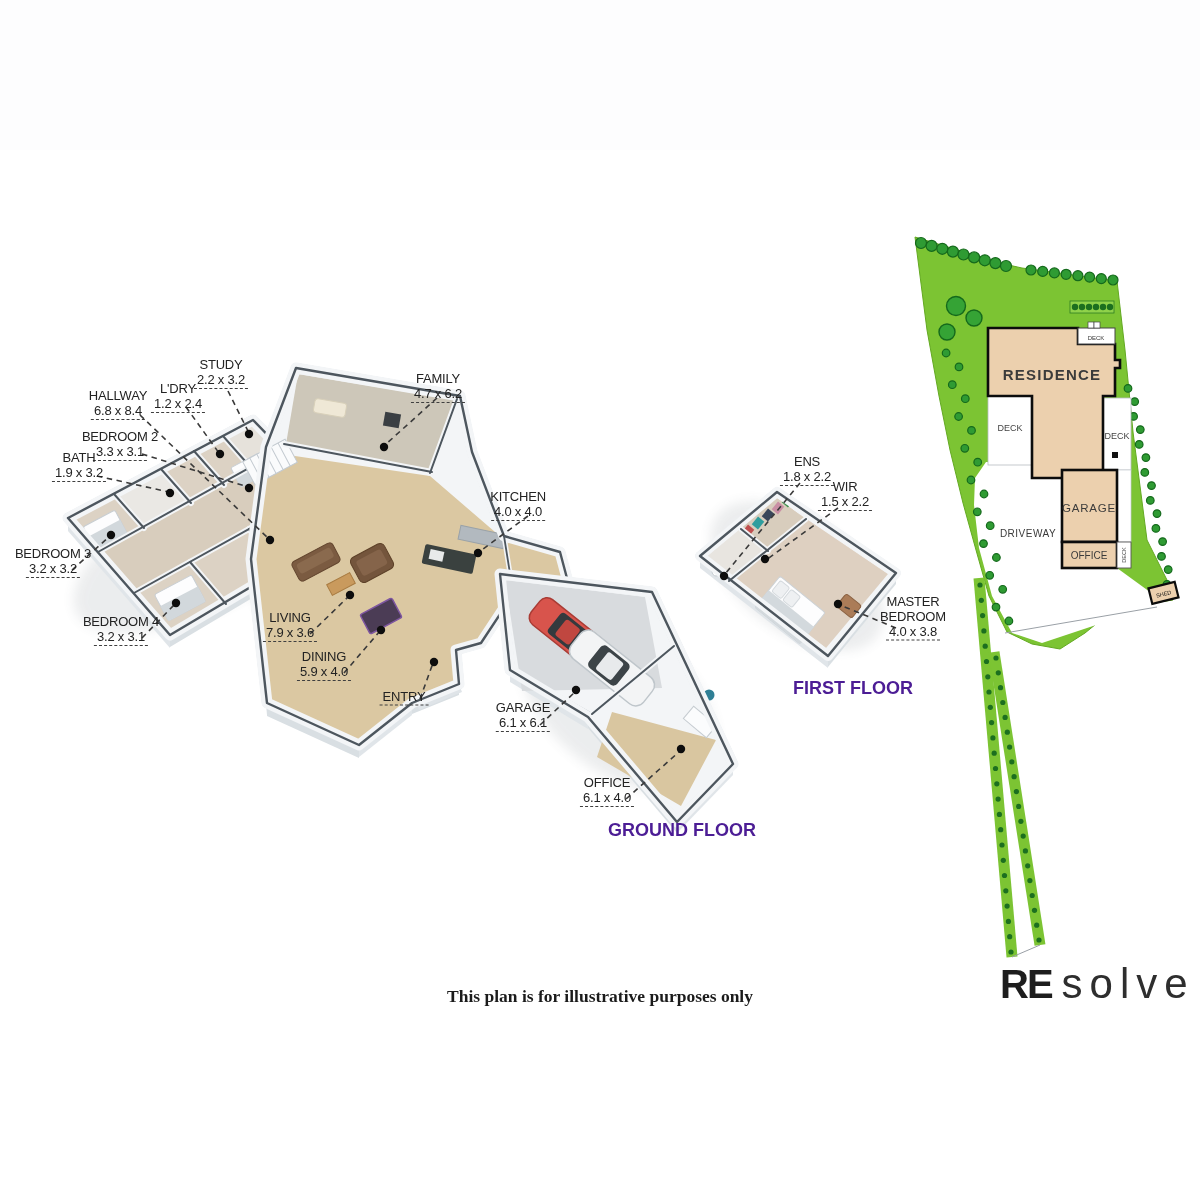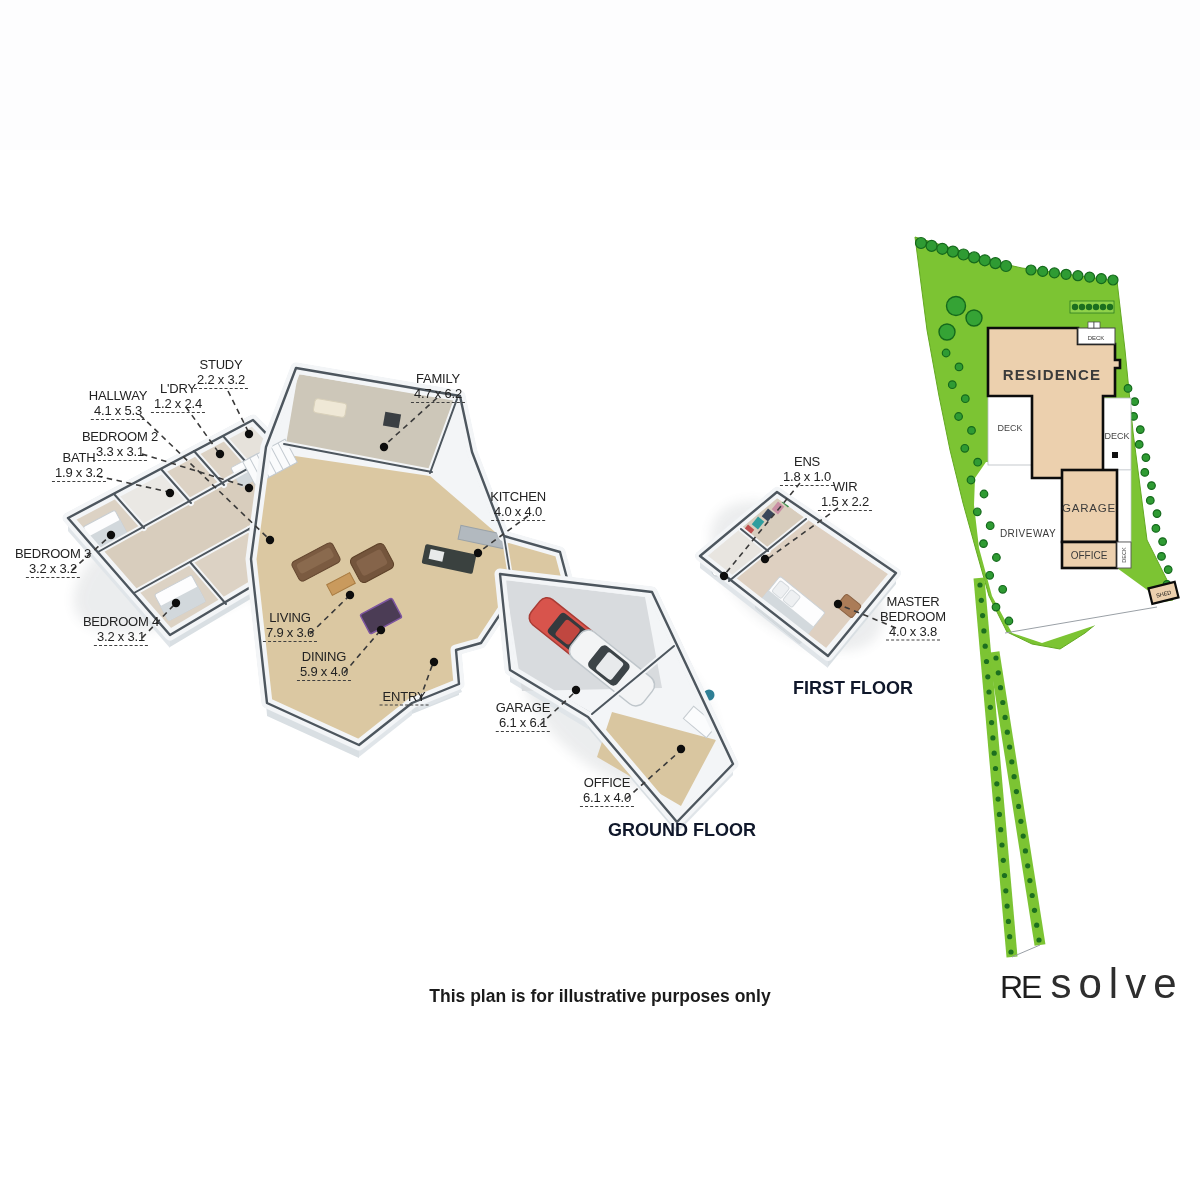--- a/index.html
+++ b/index.html
@@ -10,25 +10,25 @@
   svg text{font-family:"Liberation Sans", sans-serif;}
 
   .label{position:absolute;transform:translate(-50%,-50%);text-align:center;
          color:#232323;font-size:13px;line-height:15px;letter-spacing:-0.2px;white-space:nowrap;}
   .label span{display:inline-block;}
   .label .rn{display:block;}
   .label .rd{display:block;}
   .dash{border-bottom:1.6px dashed #3f3f3f;padding:0 3px 1px 3px;}
   .wrap{white-space:normal;width:82px;}
   .title{position:absolute;transform:translate(-50%,-50%);font-weight:bold;font-size:18px;
-         color:#0f172a;letter-spacing:0;white-space:nowrap;text-align:right;}
+         color:#4c1d95;letter-spacing:0;white-space:nowrap;text-align:right;}
   .disclaimer{position:absolute;transform:translate(-50%,-50%);font-weight:bold;font-size:17.5px;
-         color:#1b1b1b;white-space:nowrap;}
+         color:#1b1b1b;white-space:nowrap;font-family:Liberation Serif, serif;}
   .logo{position:absolute;left:1000px;top:960px;display:flex;align-items:baseline;color:#1d1d1d;}
-  .logo .re{font-size:32px;font-weight:400;letter-spacing:-2px;}
+  .logo .re{font-size:40px;font-weight:700;letter-spacing:-2px;}
   .logo .solve{font-size:42px;font-weight:100;letter-spacing:7px;margin-left:10px;color:#2e2e2e;}
 
   .treerow circle{fill:#2f9b33;stroke:#15691c;stroke-width:1.2;}
   .bigtrees circle{fill:#35a335;stroke:#15691c;stroke-width:1.4;}
   .dotrow circle{fill:#1c6f1f;}
   .hedgerow circle{fill:#1c6f1f;}
   .leader{fill:none;stroke:#3a3a3a;stroke-width:1.6;stroke-dasharray:5.5 4.5;}
   .dot{fill:#0d0d0d;}
   .wallsW{fill:none;stroke:#f3f5f7;stroke-linejoin:round;stroke-linecap:round;}
   .wallsD{fill:none;stroke:#4d565e;stroke-linejoin:round;stroke-linecap:round;}
@@ -437,21 +437,21 @@
   <div class="label" style="left:221px;top:373px">
     <span class="rn">STUDY</span>
     <span class="rd"><span class="dash">2.2 x 3.2</span></span>
   </div>
   <div class="label" style="left:178px;top:397px">
     <span class="rn">L'DRY</span>
     <span class="rd"><span class="dash">1.2 x 2.4</span></span>
   </div>
   <div class="label" style="left:118px;top:404px">
     <span class="rn">HALLWAY</span>
-    <span class="rd"><span class="dash">4.1 x 5.3</span></span>
+    <span class="rd"><span class="dash">6.8 x 8.4</span></span>
   </div>
   <div class="label" style="left:120px;top:445px">
     <span class="rn">BEDROOM 2</span>
     <span class="rd"><span class="dash">3.3 x 3.1</span></span>
   </div>
   <div class="label" style="left:79px;top:466px">
     <span class="rn">BATH</span>
     <span class="rd"><span class="dash">1.9 x 3.2</span></span>
   </div>
   <div class="label" style="left:53px;top:562px">
@@ -484,21 +484,21 @@
   <div class="label" style="left:523px;top:716px">
     <span class="rn">GARAGE</span>
     <span class="rd"><span class="dash">6.1 x 6.1</span></span>
   </div>
   <div class="label" style="left:607px;top:791px">
     <span class="rn">OFFICE</span>
     <span class="rd"><span class="dash">6.1 x 4.0</span></span>
   </div>
   <div class="label" style="left:807px;top:470px">
     <span class="rn">ENS</span>
-    <span class="rd"><span class="dash">1.8 x 1.0</span></span>
+    <span class="rd"><span class="dash">1.8 x 2.2</span></span>
   </div>
   <div class="label" style="left:845px;top:495px">
     <span class="rn">WIR</span>
     <span class="rd"><span class="dash">1.5 x 2.2</span></span>
   </div>
   <div class="label" style="left:913px;top:617px">
     <span class="rn wrap">MASTER BEDROOM</span>
     <span class="rd"><span class="dash">4.0 x 3.8</span></span>
   </div>
 

